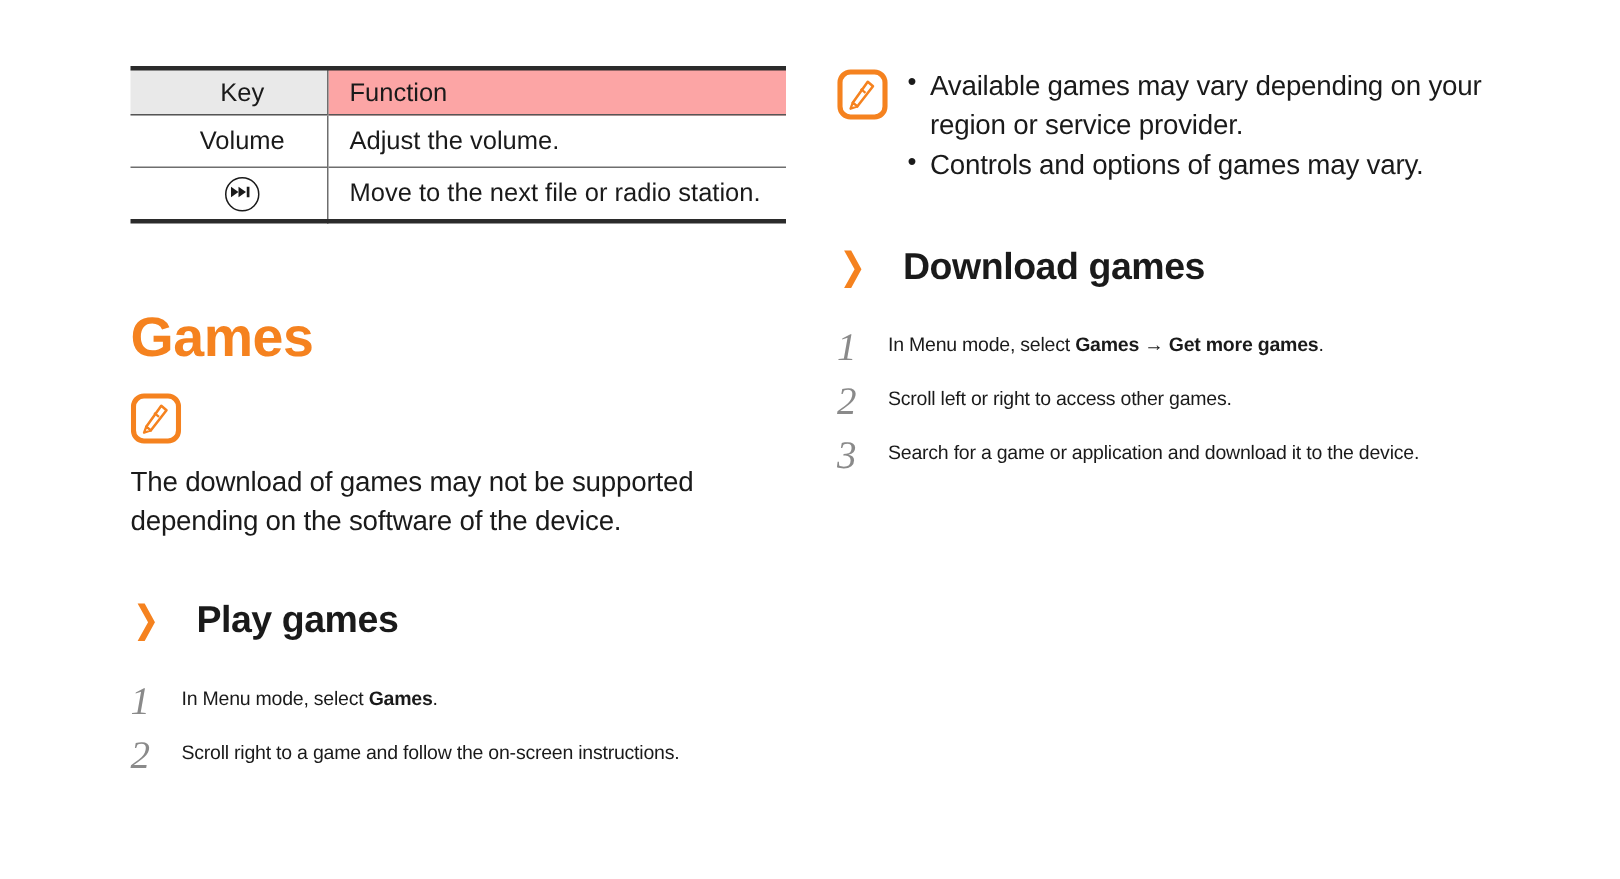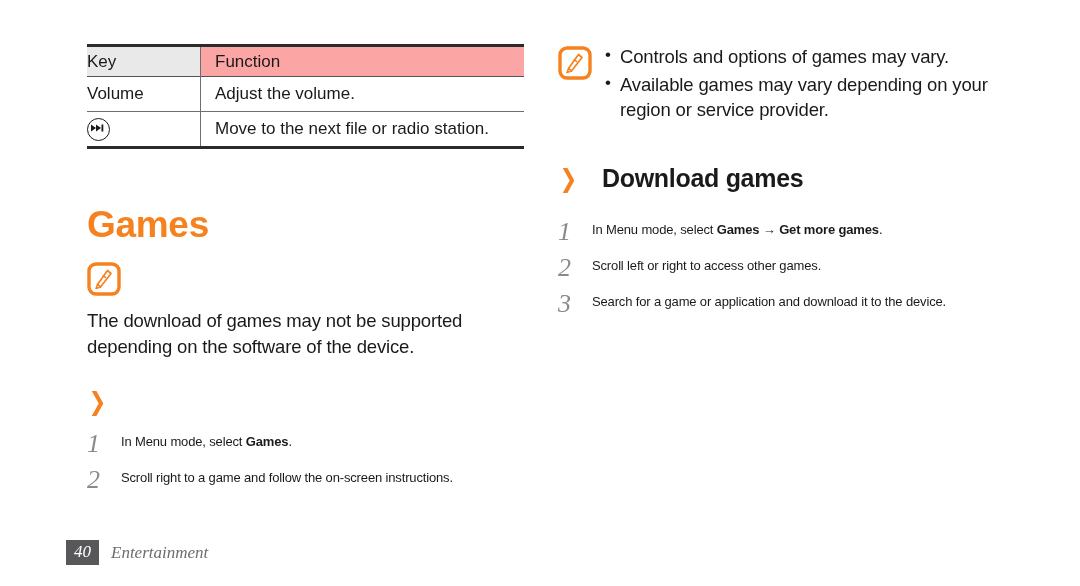--- a/index.html
+++ b/index.html
@@ -42,22 +42,23 @@
     border-top: 3px solid #2b2b2b;
     border-bottom: 3px solid #2b2b2b;
     table-layout: fixed;
   }
   .key-table td, .key-table th {
     padding: 0;
     vertical-align: middle;
   }
   .key-table .c-key {
     width: 113px;
-    text-align: left;
+    text-align: center;
     border-right: 1px solid #6e6e6e;
+    padding-left: 18px;
   }
   .key-table .c-fn {
     padding-left: 14px;
     text-align: left;
   }
   .key-table thead th {
     height: 29px;
     font-weight: normal;
     font-size: 17px;
     color: #1a1a1a;
@@ -258,20 +259,21 @@
           <path d="M10.5 22.5 L20.5 8.5 L24 11.5 L13.5 25 Z" fill="#ffffff" stroke="#F5821F" stroke-width="1.7" stroke-linejoin="round"></path>
           <path d="M10.5 22.5 L13.5 25 L9 26.5 Z" fill="#ffffff" stroke="#F5821F" stroke-width="1.5" stroke-linejoin="round"></path>
           <line x1="15.8" y1="13.2" x2="19" y2="15.9" stroke="#F5821F" stroke-width="1.5"></line>
         </svg>
       </span>
       <div class="note-body" style="width:377px;">The download of games may not be supported depending on the software of the device.</div>
     </div>
 
     <div class="h2row" style="margin-top:30px;">
       <span class="chev">❯</span>
+      <h2 class="sub">Play games</h2>
     </div>
 
     <ol class="steps" style="margin-top:19px;">
       <li>
         <span class="step-num">1</span>
         <span class="step-txt"><span>In Menu mode, select </span><b>Games</b><span>.</span></span>
       </li>
       <li>
         <span class="step-num">2</span>
         <span class="step-txt" style="width:400px;">Scroll right to a game and follow the on-screen instructions.</span>
@@ -285,22 +287,22 @@
       <span class="note-icon">
         <svg width="34" height="34" viewBox="0 0 34 34" xmlns="http://www.w3.org/2000/svg">
           <rect x="2" y="2" width="30" height="30" rx="7" ry="7" fill="none" stroke="#F5821F" stroke-width="3.4"></rect>
           <path d="M10.5 22.5 L20.5 8.5 L24 11.5 L13.5 25 Z" fill="#ffffff" stroke="#F5821F" stroke-width="1.7" stroke-linejoin="round"></path>
           <path d="M10.5 22.5 L13.5 25 L9 26.5 Z" fill="#ffffff" stroke="#F5821F" stroke-width="1.5" stroke-linejoin="round"></path>
           <line x1="15.8" y1="13.2" x2="19" y2="15.9" stroke="#F5821F" stroke-width="1.5"></line>
         </svg>
       </span>
       <div class="note-body" style="width:390px;">
         <ul class="note-list">
+          <li>Available games may vary depending on your region or service provider.</li>
           <li>Controls and options of games may vary.</li>
-          <li>Available games may vary depending on your region or service provider.</li>
         </ul>
       </div>
     </div>
 
     <div class="h2row" style="margin-top:29px;">
       <span class="chev">❯</span>
       <h2 class="sub">Download games</h2>
     </div>
 
     <ol class="steps" style="margin-top:18px;">
@@ -312,18 +314,14 @@
         <span class="step-num">2</span>
         <span class="step-txt">Scroll left or right to access other games.</span>
       </li>
       <li>
         <span class="step-num">3</span>
         <span class="step-txt" style="width:412px;">Search for a game or application and download it to the device.</span>
       </li>
     </ol>
   </div>
 
-  <div class="footer">
-    <span class="pagenum">40</span>
-    <span class="footlabel">Entertainment</span>
-  </div>
 
 </div>
 
 </body></html>

